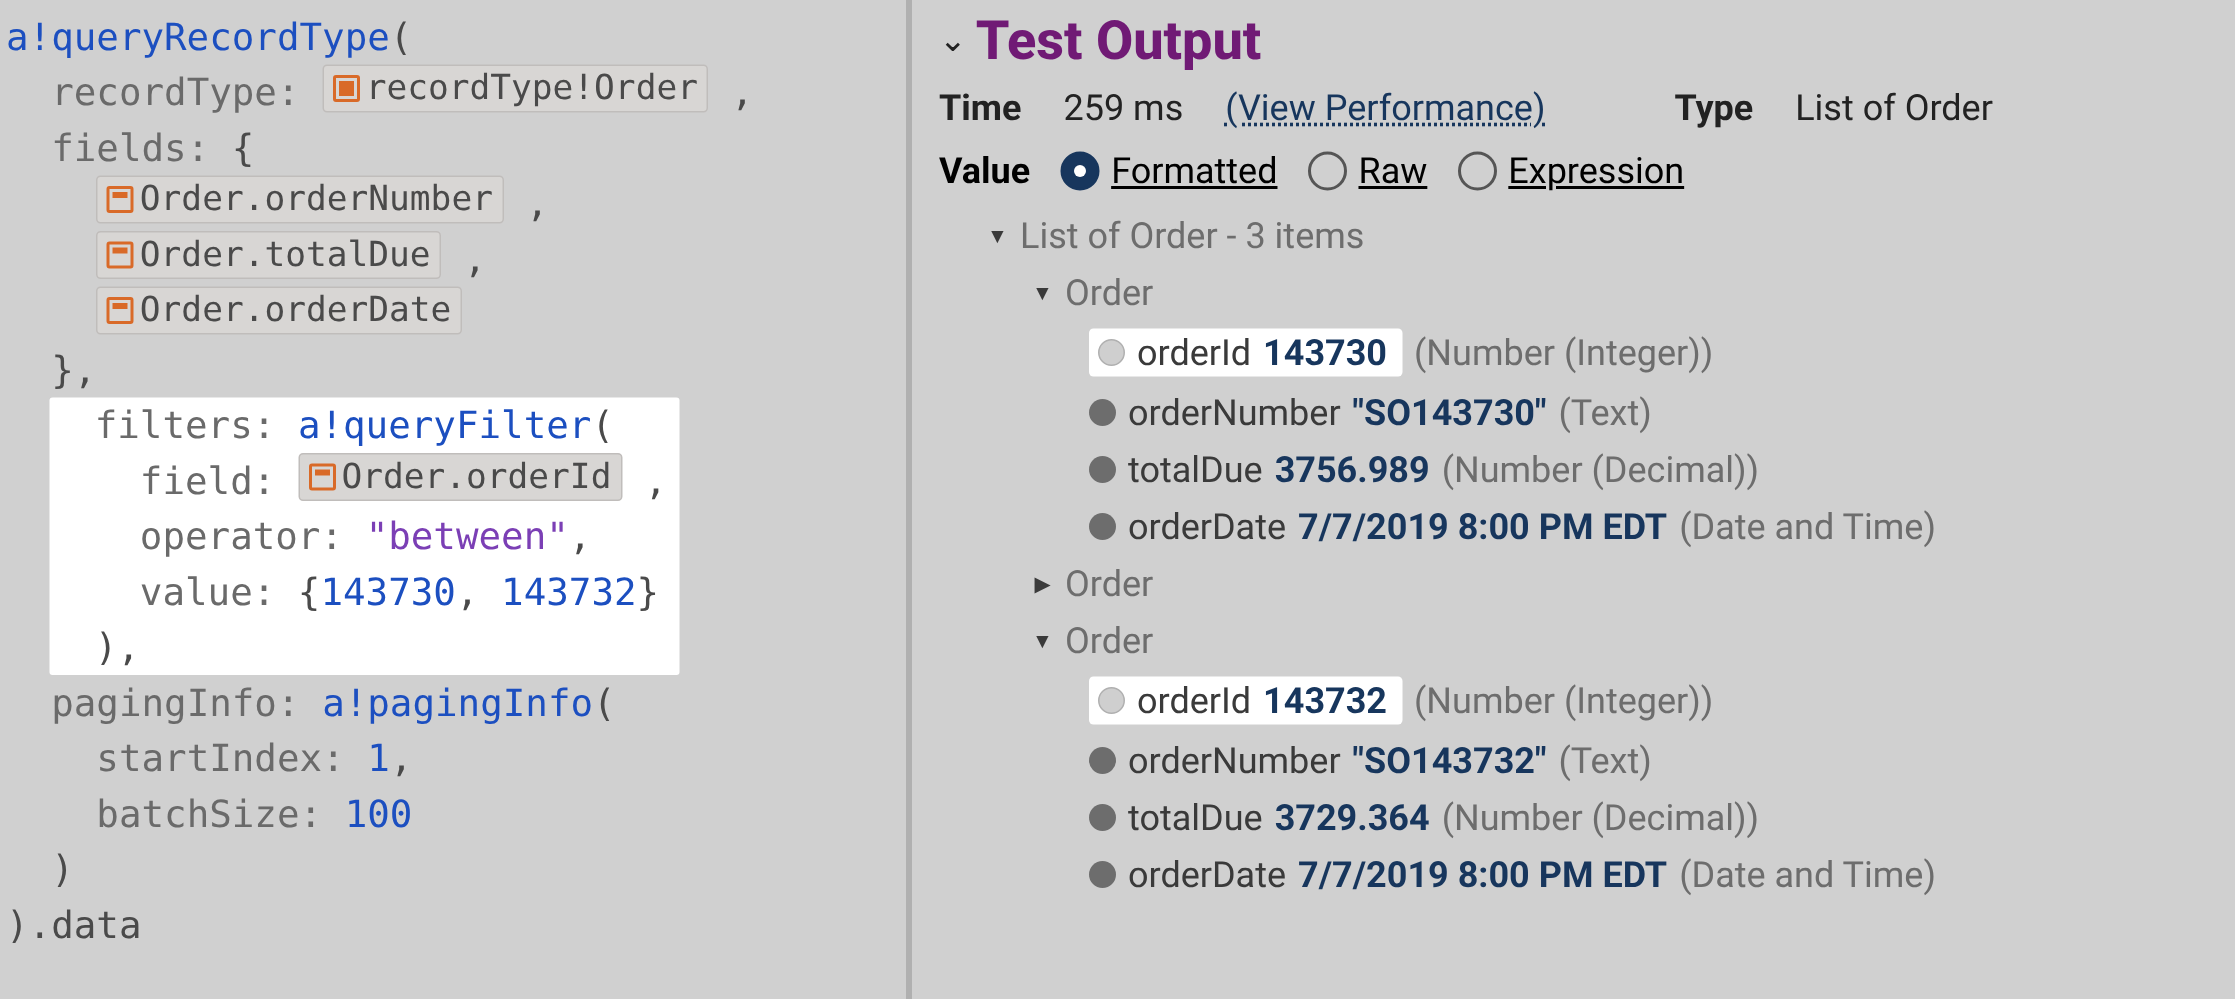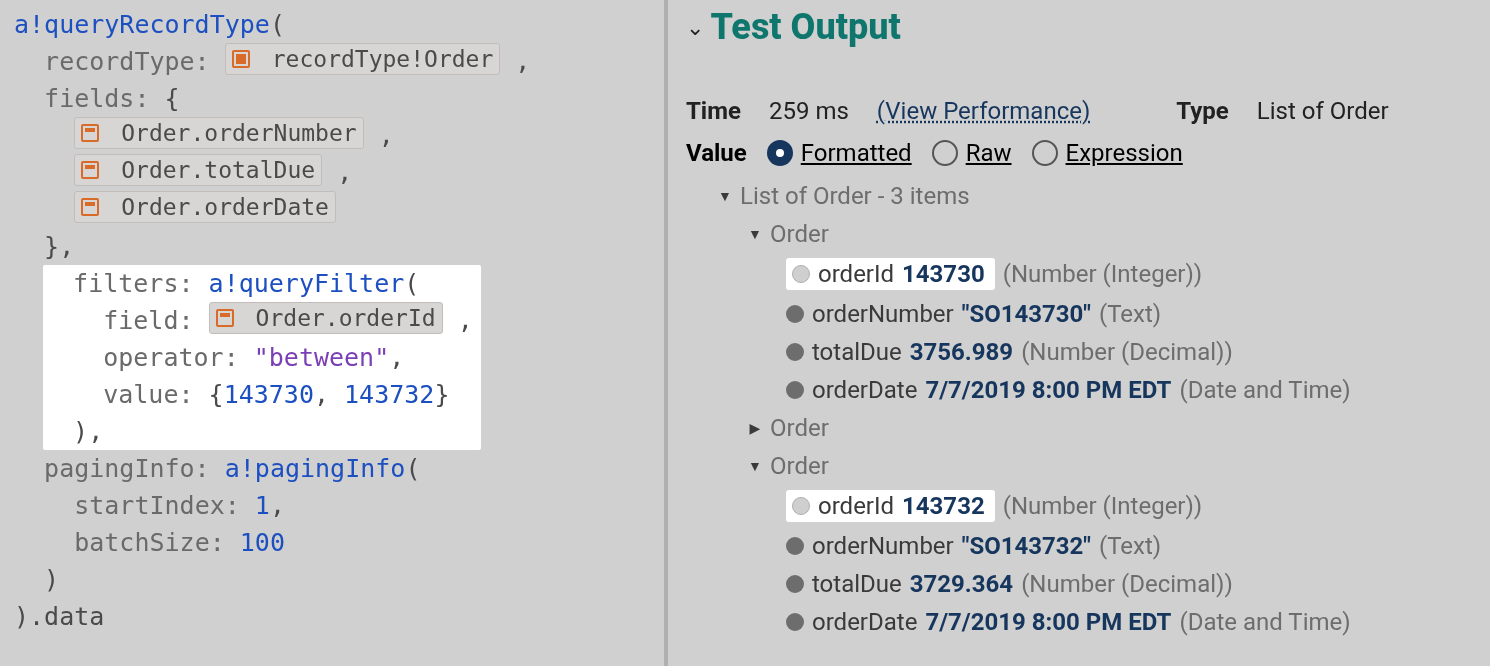--- a/index.html
+++ b/index.html
@@ -5,22 +5,22 @@
   * { box-sizing: border-box; margin: 0; padding: 0; }
   body {
     font-family: -apple-system, BlinkMacSystemFont, "Segoe UI", Roboto, sans-serif;
     background: #d0d0d0;
     width: 1490px;
     height: 666px;
     display: flex;
     overflow: hidden;
   }
   .left-panel {
-    width: 664px;
-    padding: 6px 14px;
+    width: 604px;
+    padding: 6px 4px;
     overflow: hidden;
   }
   .divider {
     width: 4px;
     background: #b0b0b0;
   }
   .right-panel {
     flex: 1;
     padding: 6px 18px;
   }
@@ -33,21 +33,21 @@
     color: #4a4a4a;
     white-space: pre;
   }
   .code .blue { color: #1c4fc0; }
   .code .key  { color: #6a6a6a; }
   .code .purple { color: #7b3fb5; }
   .code .num  { color: #1c4fc0; }
   .code .chip {
     display: inline-flex;
     align-items: center;
-    gap: 22px;
+    gap: 4px;
     background: #d8d6d4;
     border: 1px solid #c0bdbb;
     padding: 0 6px;
     border-radius: 3px;
     font-size: 23px;
     line-height: 30px;
     vertical-align: 2px;
   }
   .code .ic {
     display: inline-block;
@@ -85,35 +85,34 @@
     gap: 6px;
     margin-bottom: 10px;
   }
   .heading .caret {
     font-size: 22px;
     color: #222;
   }
   .heading h1 {
     font-size: 36px;
     font-weight: 800;
-    color: #0f766e;
+    color: #701a75;
   }
   .meta-row {
     display: flex;
     align-items: baseline;
     gap: 28px;
     font-size: 24px;
     margin: 6px 0 14px 0;
     color: #222;
   }
   .meta-row .lab { font-weight: 700; }
   .meta-row a {
     color: #17365d;
     text-decoration: underline dotted;
-    margin-top: 39px;
   }
   .meta-row .gap { width: 30px; }
 
   .value-row {
     display: flex;
     align-items: center;
     gap: 20px;
     font-size: 24px;
     margin-bottom: 10px;
     text-align: right;

